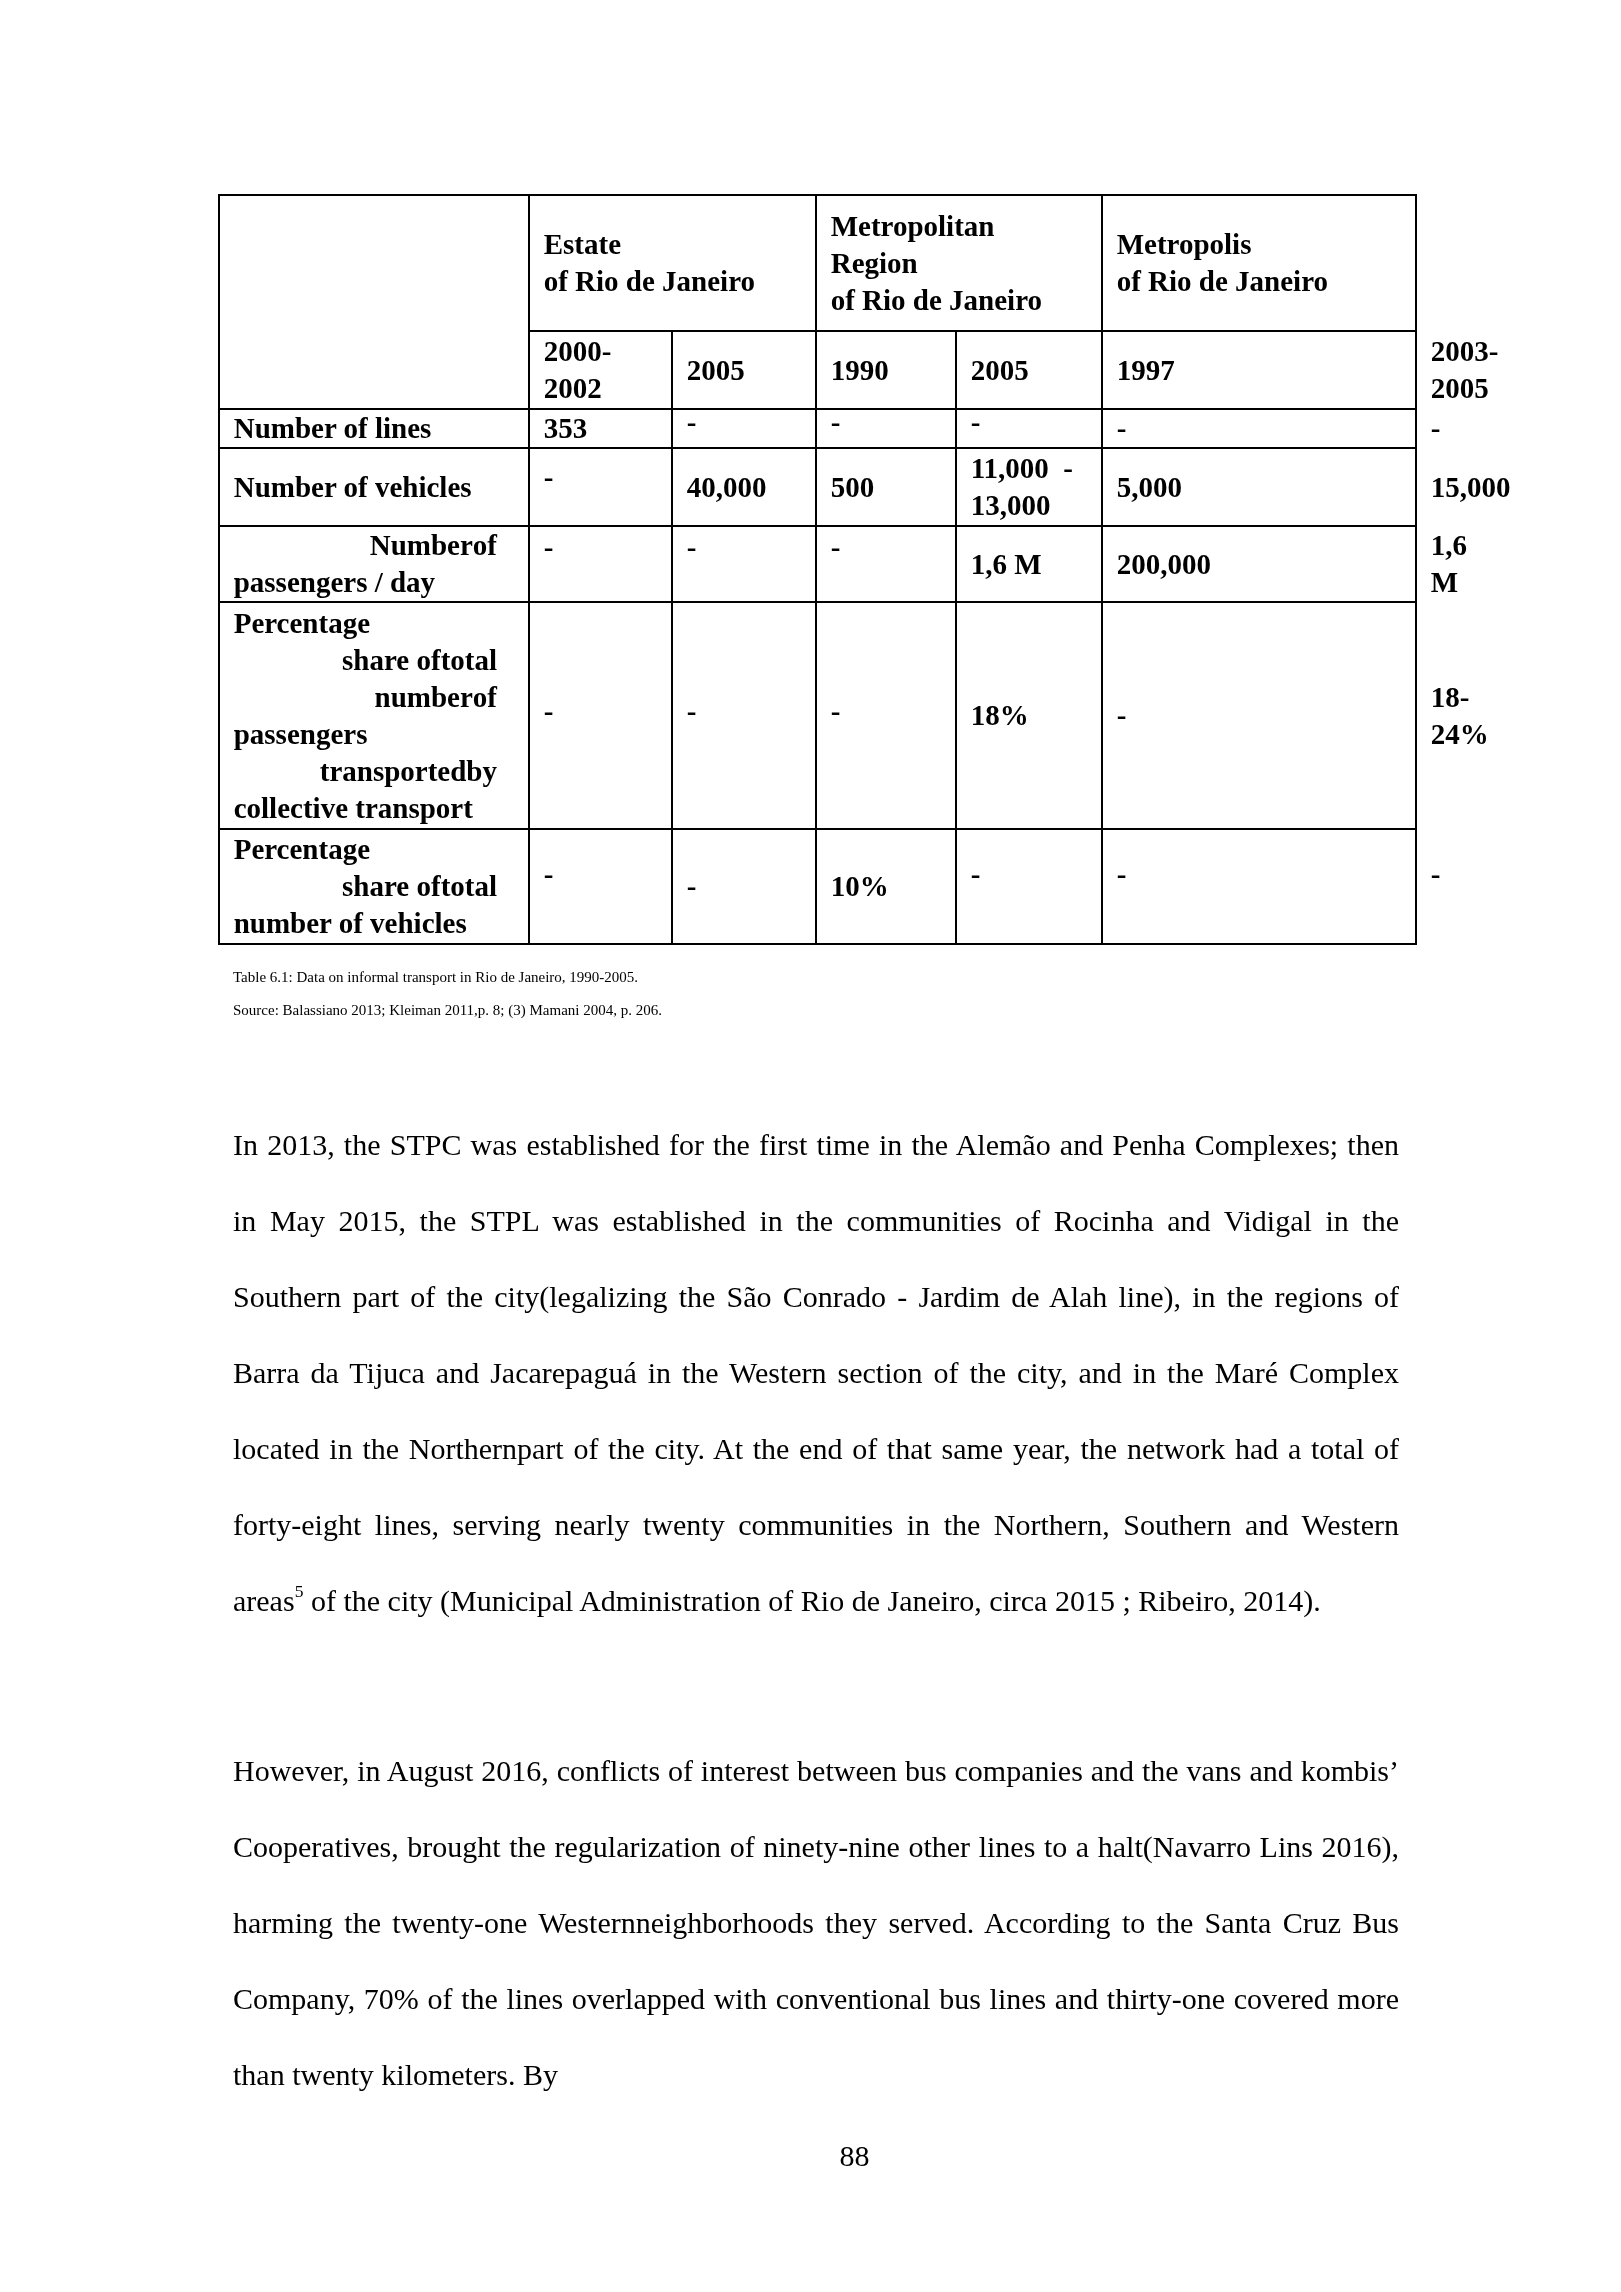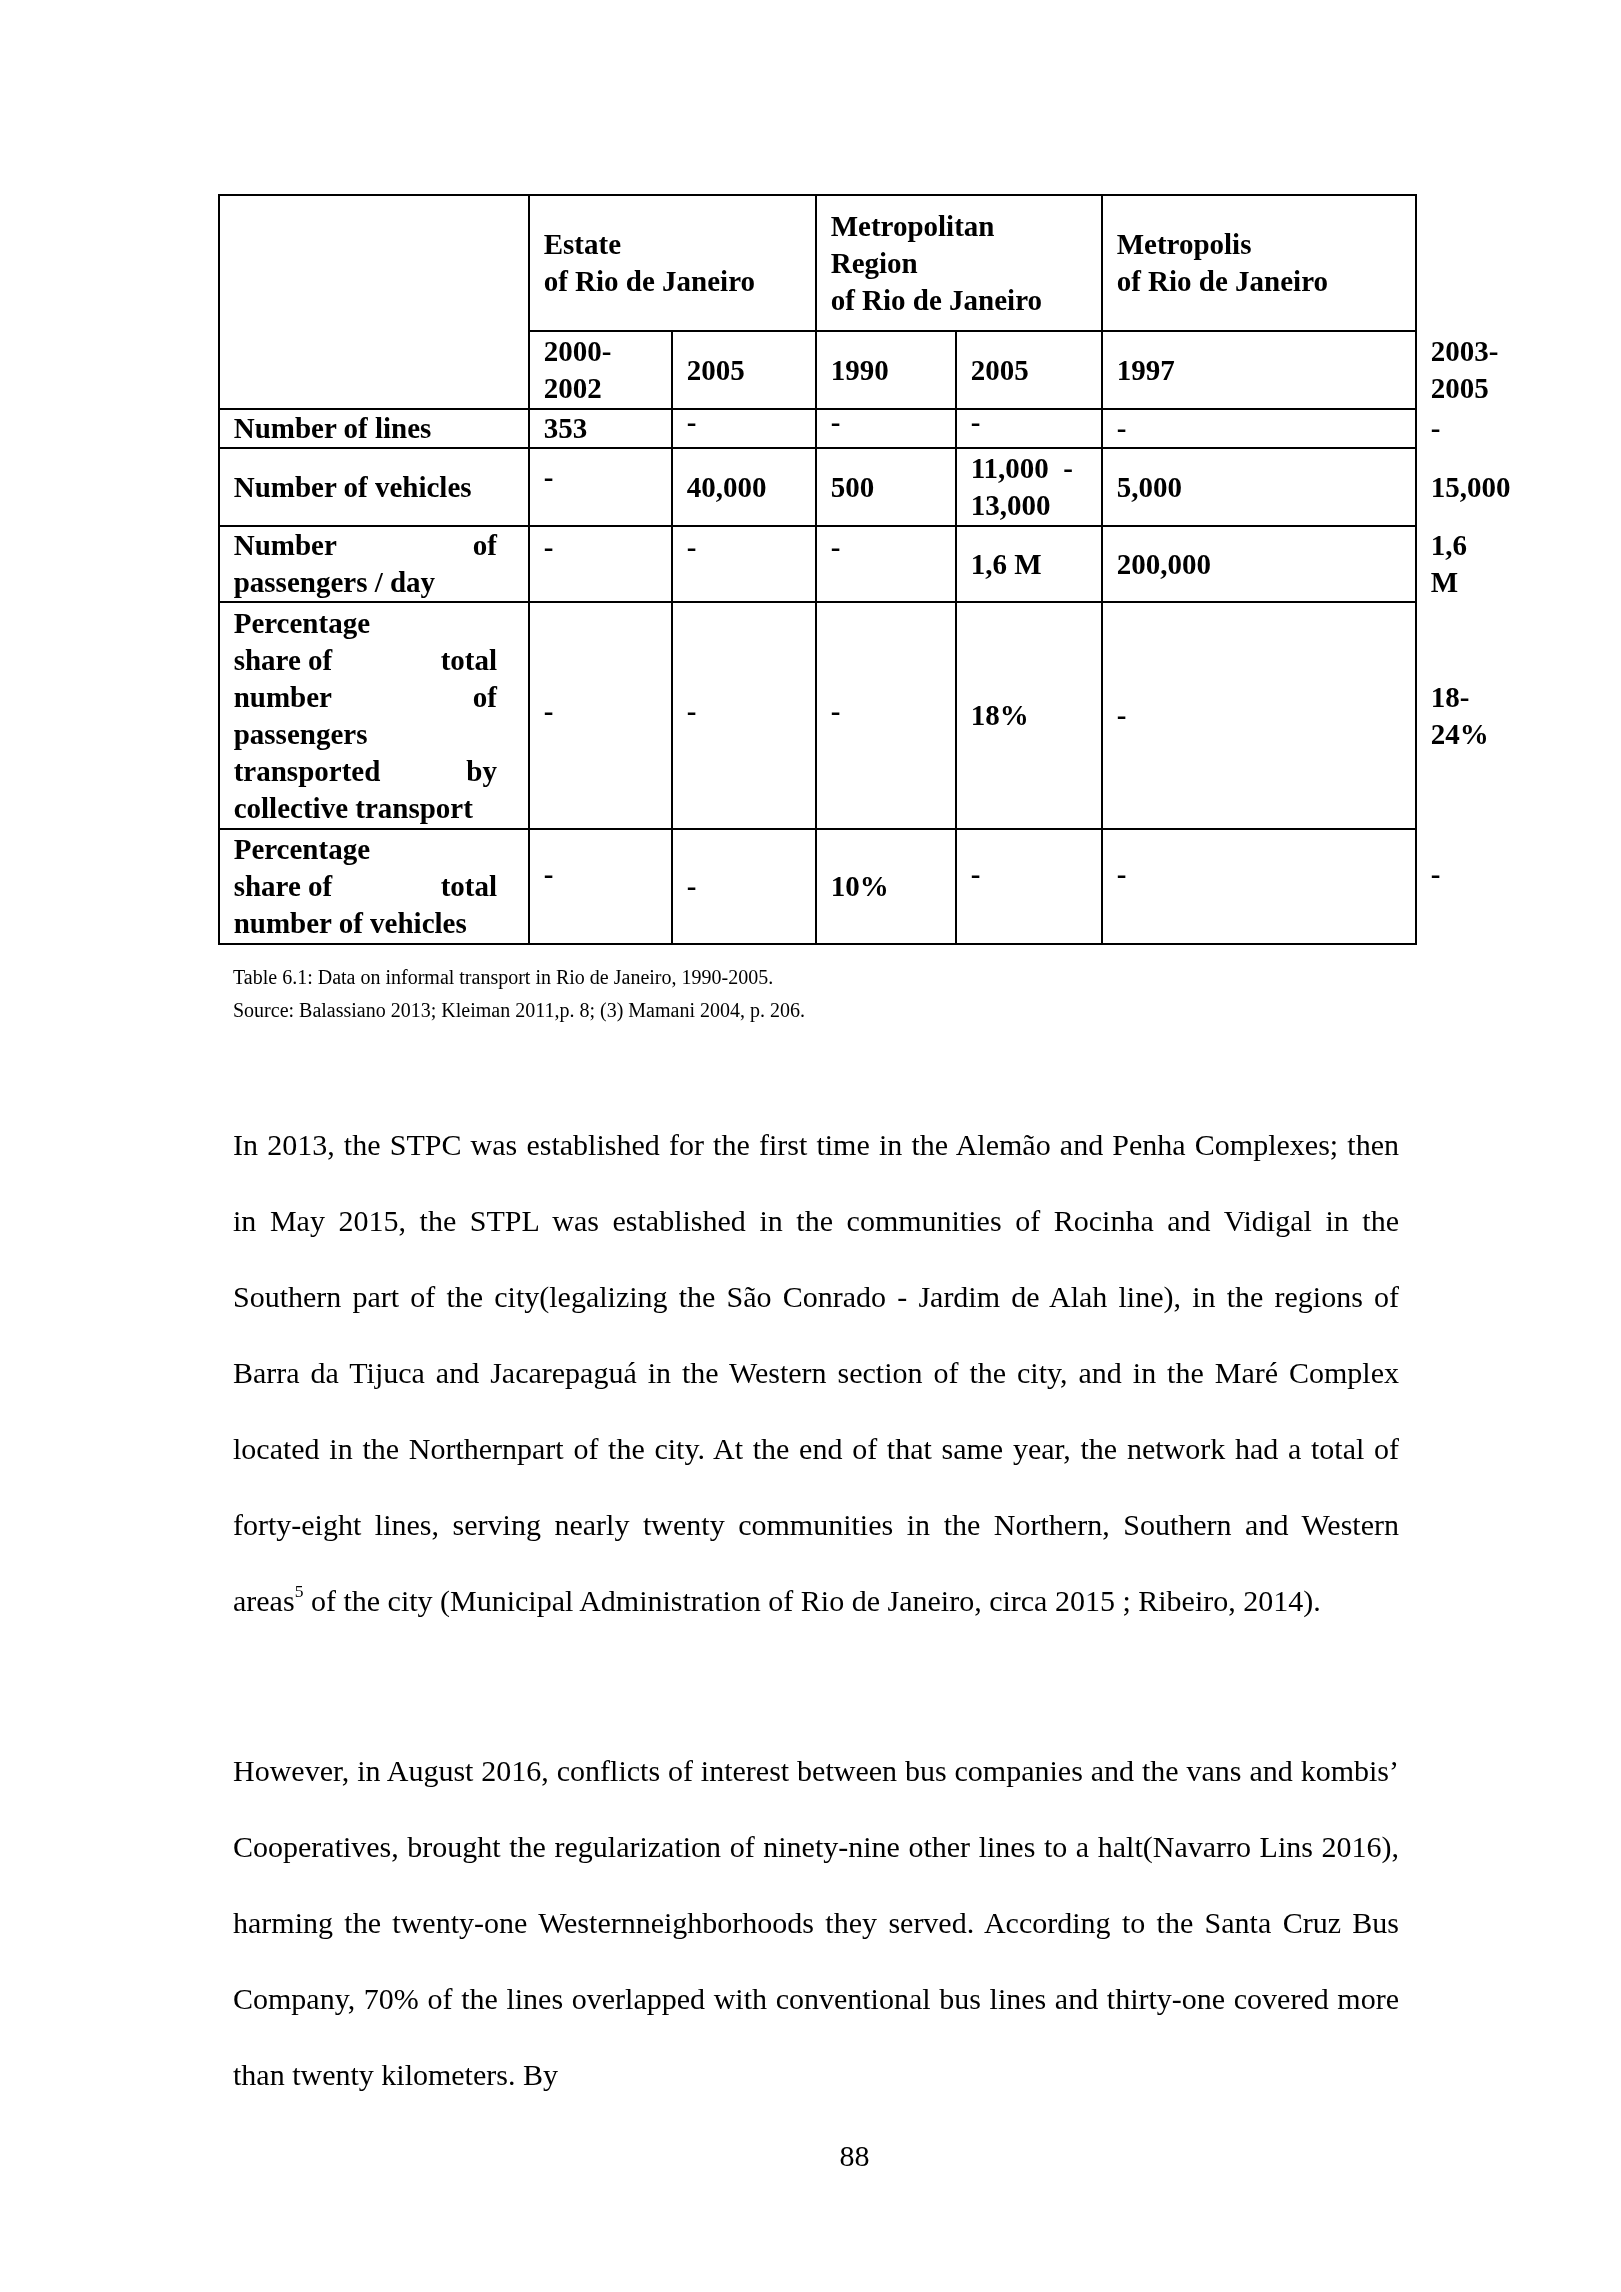--- a/index.html
+++ b/index.html
@@ -6,24 +6,24 @@
   body { width: 1621px; height: 2293px; position: relative; overflow: hidden;
          font-family: "Liberation Serif", "DejaVu Serif", serif; color: #000; }
   .page { position: absolute; left: 0; top: 0; width: 1621px; height: 2293px; }
 
   table.data { position: absolute; left: 218px; top: 194px; width: 1197px;
     border-collapse: collapse; table-layout: fixed; font-size: 29px; line-height: 37px; }
   table.data td { border: 2px solid #000; vertical-align: middle; padding: 0 13.7px; font-weight: bold; }
   table.data td.top { vertical-align: top; }
   table.data .b { font-weight: bold; }
   table.data td.rowhead { font-weight: bold; text-align: justify; text-align-last: left; padding-left: 13.7px; padding-right: 31px; }
-  table.data .justify-line { display: flex; justify-content: space-between; }
+  table.data .justify-line { display: flex; justify-content: flex-end; }
   .dash-top { display: block; position: relative; top: -5.9px; }
 
-  .caption { position: absolute; left: 233px; top: 961px; font-size: 20px; line-height: 33px;
+  .caption { position: absolute; left: 233px; top: 961px; font-size: 15px; line-height: 33px;
     font-family: "Liberation Serif", serif; }
 
   .body-text { position: absolute; left: 233px; width: 1166px; font-size: 30px;
     line-height: 76px; text-align: justify; }
   .p1 { top: 1107px; }
   .p2 { top: 1733px; }
   .body-text sup { font-size: 17.6px; vertical-align: 13.7px; line-height: 0; }
 
   .page-number { position: absolute; left: 0; width: 1621px; top: 2139px; text-align: center;
     font-size: 30px; margin-left: 44px; }

